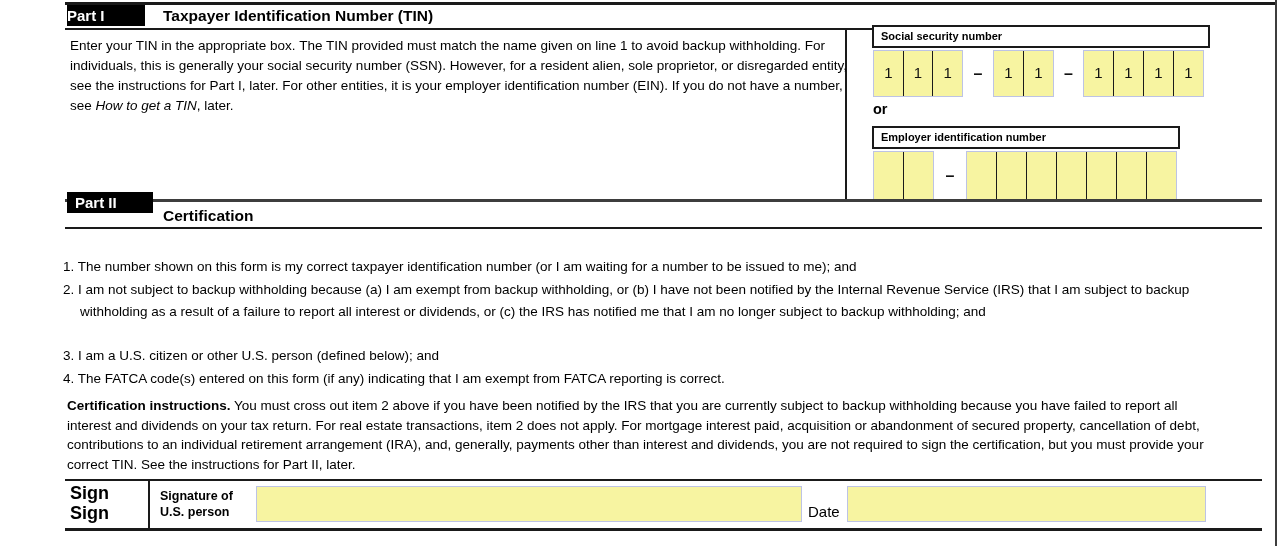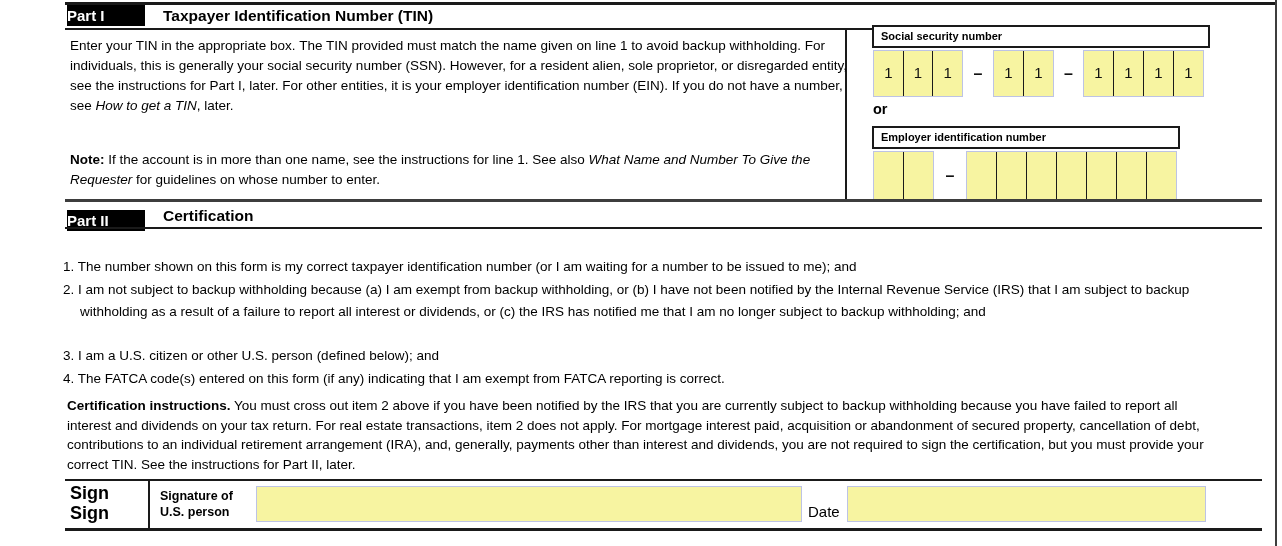--- a/index.html
+++ b/index.html
@@ -58,23 +58,20 @@
   <div class="rule-gray" style="left:1275px;top:0;width:2px;height:546px;"></div>
 
   <div class="part-badge" style="left:67px;top:5px;">Part I</div>
   <div class="part-title" style="left:163px;top:5px;">Taxpayer Identification Number (TIN)</div>
   <div class="rule" style="left:65px;top:28px;width:807px;height:2px;"></div>
   <div class="rule" style="left:845px;top:28px;width:2px;height:172px;"></div>
 
   <div class="bodytext" style="left:70px;top:36px;width:782px;">
     <span>Enter your TIN in the appropriate box. The TIN provided must match the name given on line 1 to avoid backup withholding. For individuals, this is generally your social security number (SSN). However, for a resident alien, sole proprietor, or disregarded entity, see the instructions for Part I, later. For other entities, it is your employer identification number (EIN). If you do not have a number, see </span><i>How to get a TIN</i><span>, later.</span>
   </div>
-  <div class="bodytext" style="left:70px;top:150px;width:782px;">
-    <b>Note:</b><span> If the account is in more than one name, see the instructions for line 1. See also </span><i>What Name and Number To Give the Requester</i><span> for guidelines on whose number to enter.</span>
-  </div>
 
   <div class="label-box" style="left:872px;top:25px;width:327px;">Social security number</div>
 
   <div class="cellgroup ssn-h" style="left:873px;top:50px;width:90px;height:47px;">
     <span class="cell">1</span>
     <span class="cell">1</span>
     <span class="cell">1</span>
   </div>
   <span class="dash" style="left:963px;top:50px;width:30px;line-height:47px;">–</span>
   <div class="cellgroup ssn-h" style="left:993px;top:50px;width:61px;height:47px;">
@@ -102,21 +99,21 @@
     <span class="cell"></span>
     <span class="cell"></span>
     <span class="cell"></span>
     <span class="cell"></span>
     <span class="cell"></span>
     <span class="cell"></span>
     <span class="cell"></span>
   </div>
 
   <div class="rule-gray" style="left:65px;top:199px;width:1197px;height:3px;"></div>
-  <div class="part-badge" style="left:67px;top:210px;">Part II</div>
+  <div class="part-badge" style="left:67px;top:192px;padding-left:8px;">Part II</div>
   <div class="part-title" style="left:163px;top:205px;">Certification</div>
   <div class="rule" style="left:65px;top:227px;width:1197px;height:2px;"></div>
 
 
   <div class="list-item" style="top:256px;">
     <span>1.</span> <span>The number shown on this form is my correct taxpayer identification number (or I am waiting for a number to be issued to me); and</span>
   </div>
   <div class="list-item" style="top:279px;">
     <span>2.</span> <span>I am not subject to backup withholding because (a) I am exempt from backup withholding, or (b) I have not been notified by the Internal Revenue Service (IRS) that I am subject to backup withholding as a result of a failure to report all interest or dividends, or (c) the IRS has notified me that I am no longer subject to backup withholding; and</span>
   </div>

